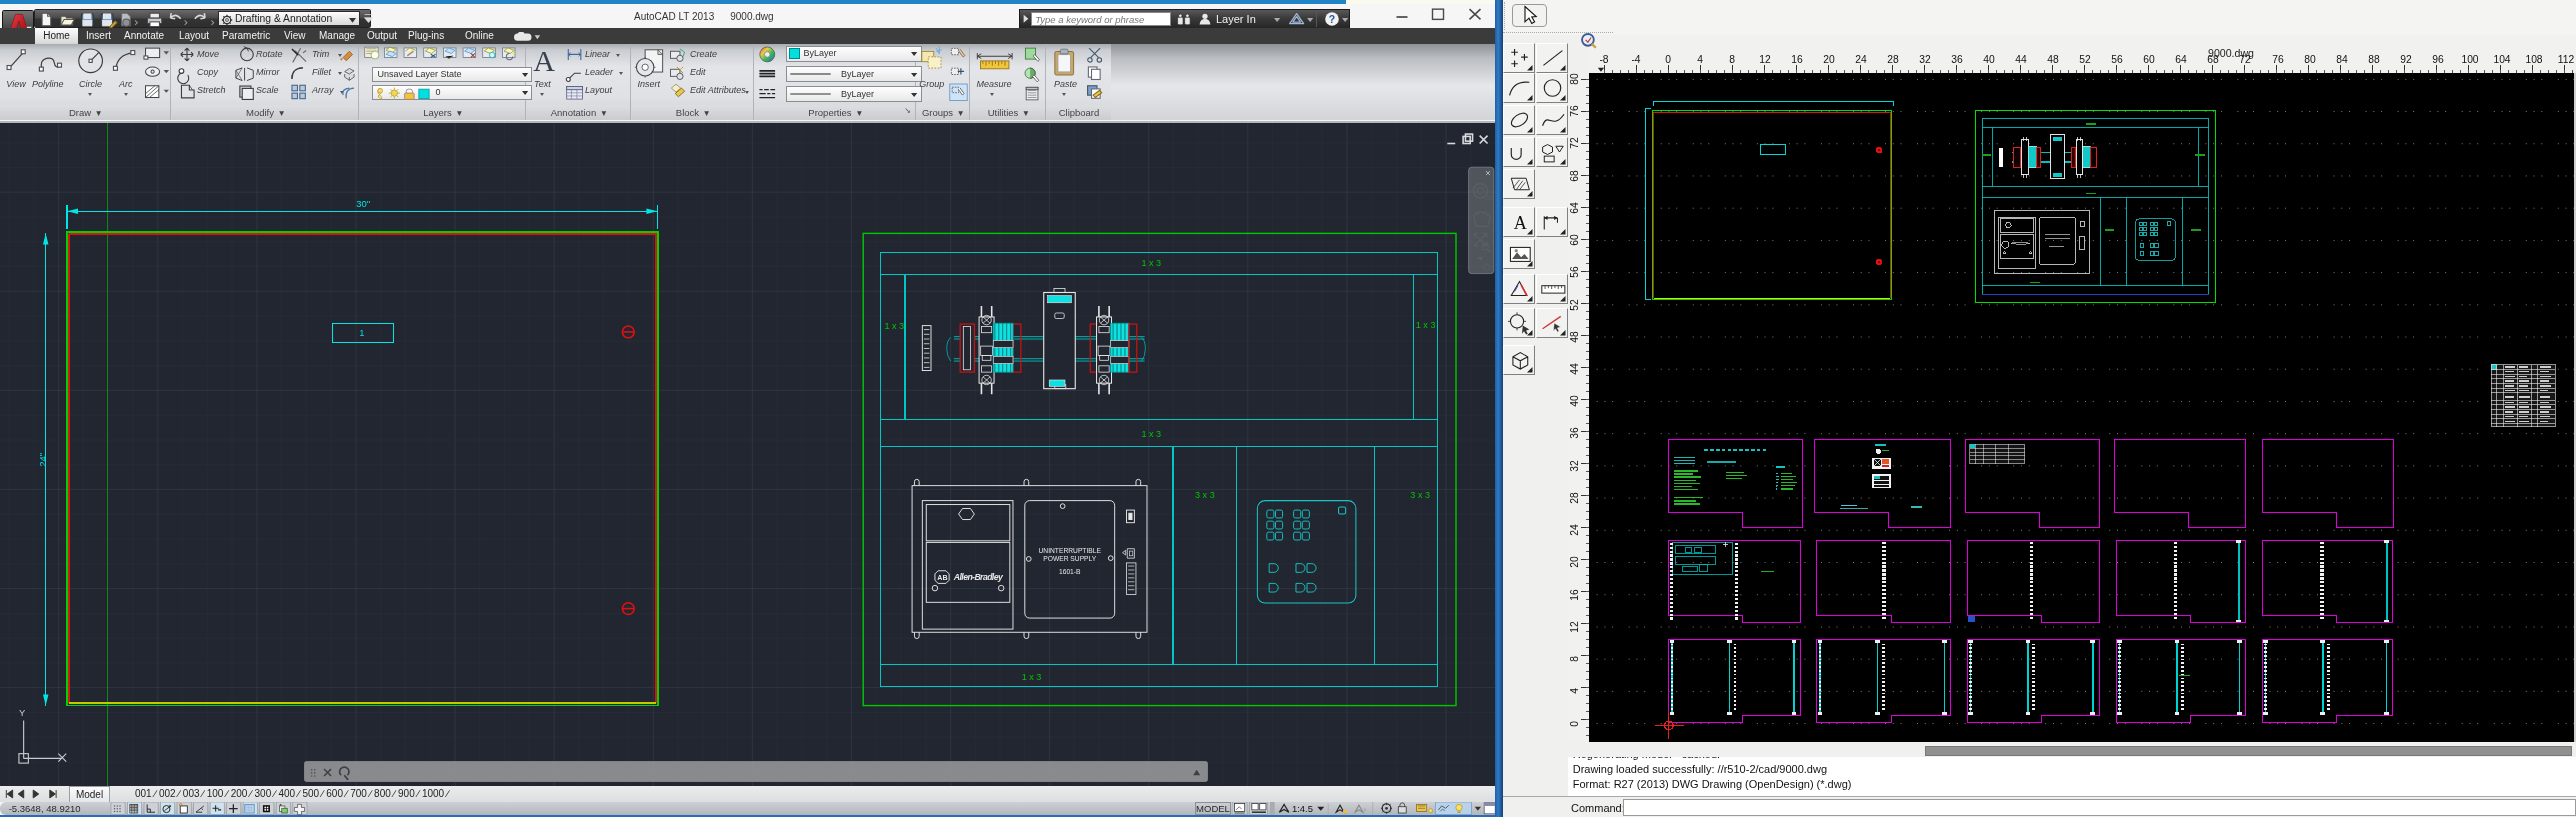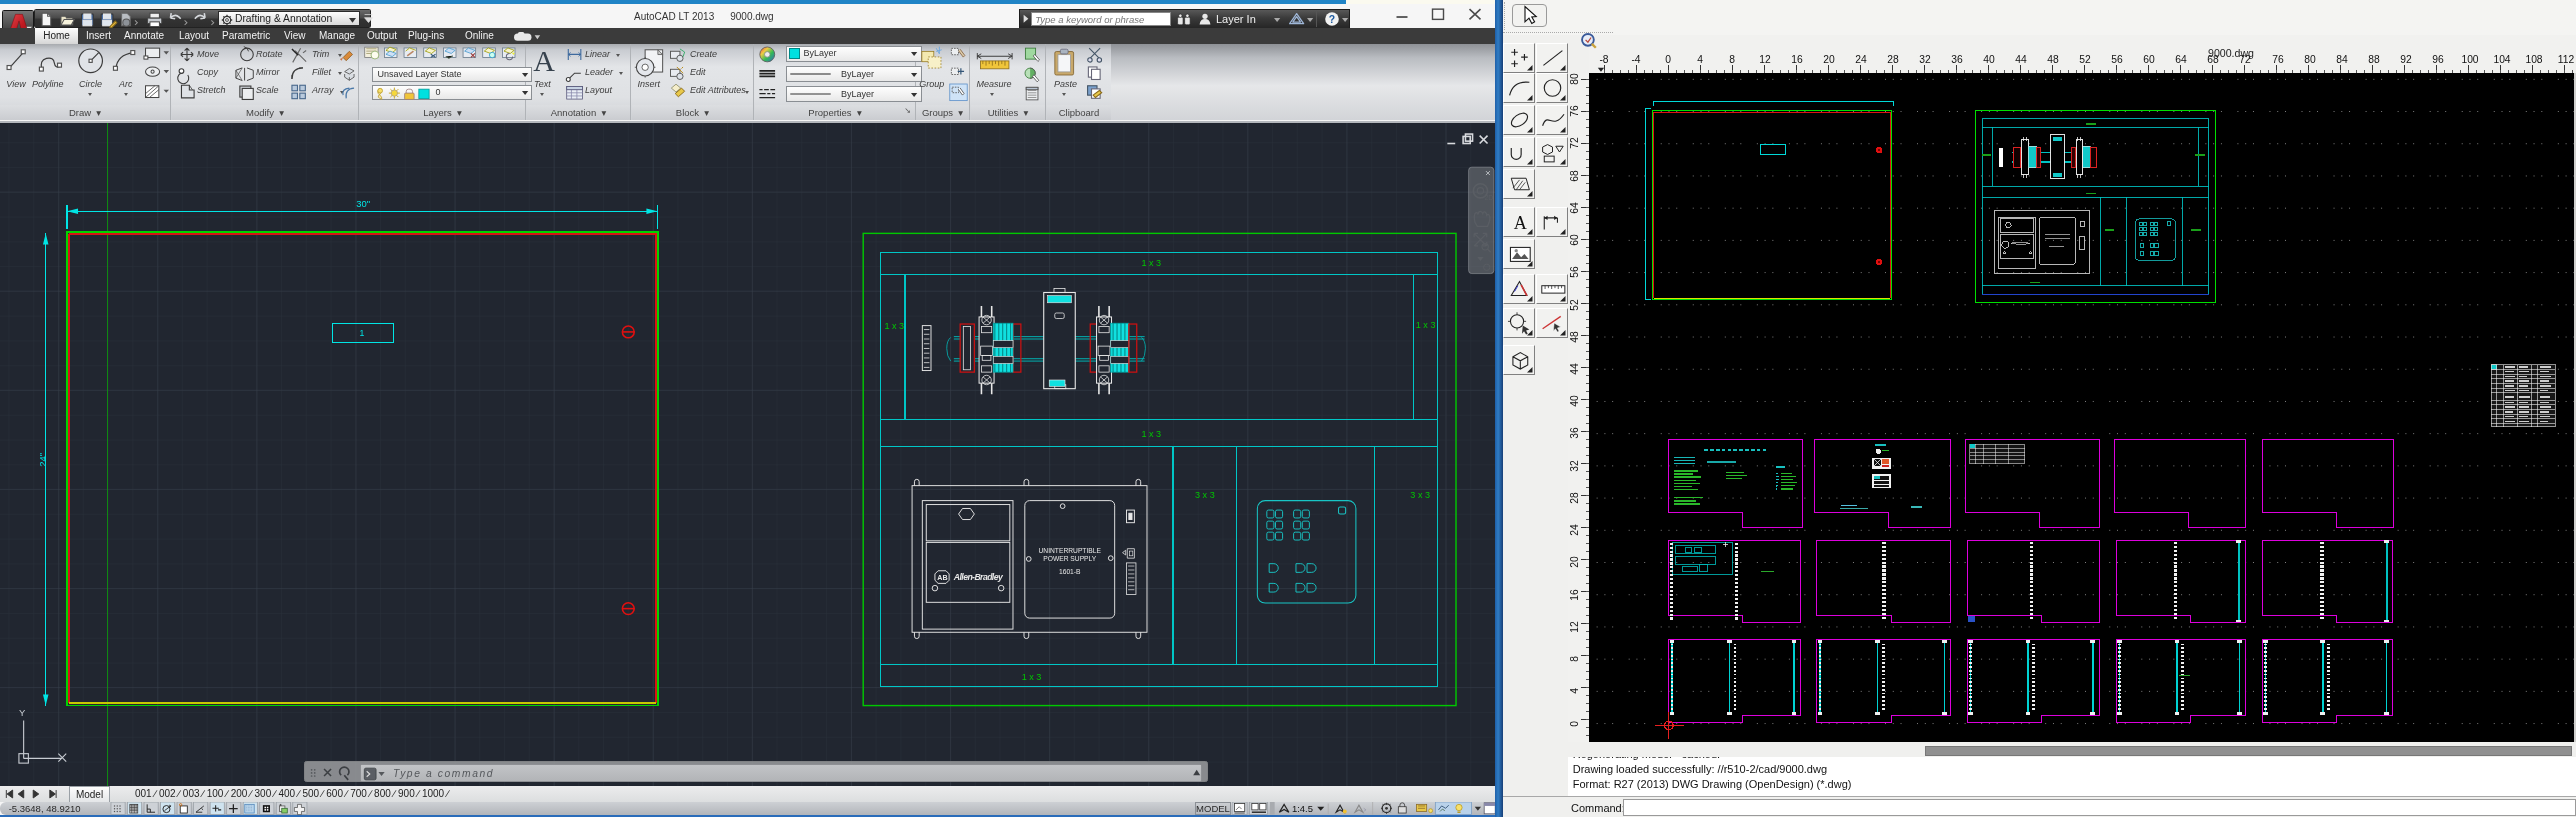--- a/index.html
+++ b/index.html
@@ -688,28 +688,20 @@
           <circle cx="8" cy="10" r="1.1"></circle>
           <circle cx="12" cy="10" r="1.1"></circle>
           <circle cx="8" cy="14" r="1.1"></circle>
           <circle cx="12" cy="14" r="1.1"></circle>
           <circle cx="8" cy="18" r="1.1"></circle>
           <circle cx="12" cy="18" r="1.1"></circle>
         </g>
   <path d="M24 9 l9 9 M33 9 l-9 9" stroke="#3c3f43" stroke-width="2"></path>
   <path d="M46 17 a6 6 0 1 1 8 0 M50 17 l5 6" stroke="#3c3f43" stroke-width="2.2" fill="none"></path>
  </svg>
- <div style="position:absolute;left:55px;top:1.6px;width:842px;height:18px;background:linear-gradient(#c2c4c7,#b2b4b7);border:0.8px solid #8e9094;border-radius:1.6px;">
-  <svg width="27" height="18" viewBox="0 0 34 23">
-          <rect x="4" y="4" width="15" height="15" rx="2" fill="#5a5e64" stroke="#3a3d41"></rect>
-          <path d="M7 8 l4 3.5 -4 3.5" stroke="#ddd" fill="none" stroke-width="1.4"></path>
-          <path d="M22 9 h8 l-4 5 z" fill="#55585c"></path>
-        </svg>
-  <span style="position:absolute;left:32px;top:3.2px;color:#55585c;font-style:italic;font-size:10.3px;letter-spacing:1.6px;">Type a command</span>
- </div>
  <svg width="12.6" height="21" style="position:absolute;left:885px;top:0" viewBox="0 0 16 27">
         <path d="M4 17 h9 l-4.5 -7 z" fill="#3c3f43"></path>
       </svg>
 </div>
 <div id="laytabs">
  <svg width="68" height="16" style="position:absolute;left:0;top:0" viewBox="0 0 86 20">
   <g stroke="#333" fill="#333" stroke-width="1.2">
    <path d="M8 5 v10 M16 5 l-7 5 7 5 z"></path>
    <path d="M30 5 l-7 5 7 5 z"></path>
    <path d="M42 5 l7 5 -7 5 z"></path>

